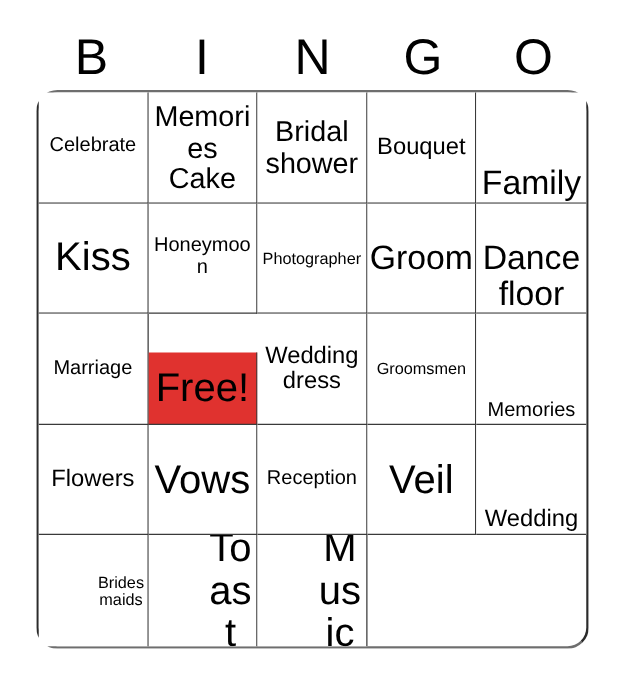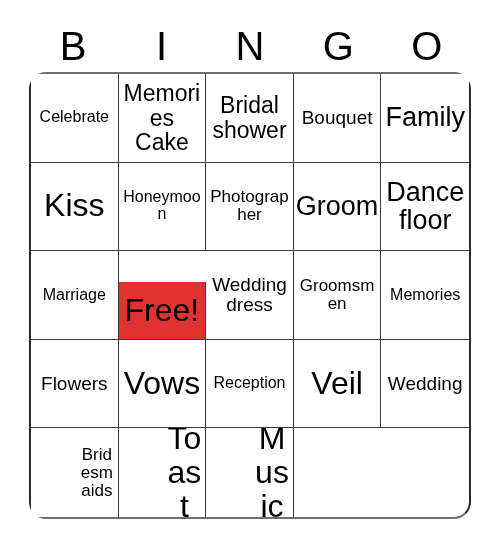--- a/index.html
+++ b/index.html
@@ -58,33 +58,33 @@
     border-bottom: 1px solid #3a3a3a;
     display: flex;
     align-items: center;
     justify-content: center;
     text-align: center;
     box-sizing: border-box;
     background: #ffffff;
     overflow: hidden;
     padding: 1px 2px;
   }
-  .cell:nth-child(5n) { border-right: none; }
+  .cell:nth-child(5n) { border-right: none; align-items: flex-end; }
   .cell:nth-child(n+21) { border-bottom: none; padding-left: 47px; }
 
   .cell-text {
     display: block;
     width: 100%;
     color: #000000;
     line-height: 1.06;
     word-wrap: break-word;
   }
 
   
-  .t-xs  { font-size: 17px; }
+  .t-xs  { font-size: 13px; }
   .t-sm  { font-size: 16px; }
   .t-md  { font-size: 19px; }
   .t-lg  { font-size: 23px; }
   .t-xl  { font-size: 27px; }
   .t-xxl { font-size: 32px; }
 
   .cell.free {
     background: #e0322f;
     margin-top: 31px;
   }

